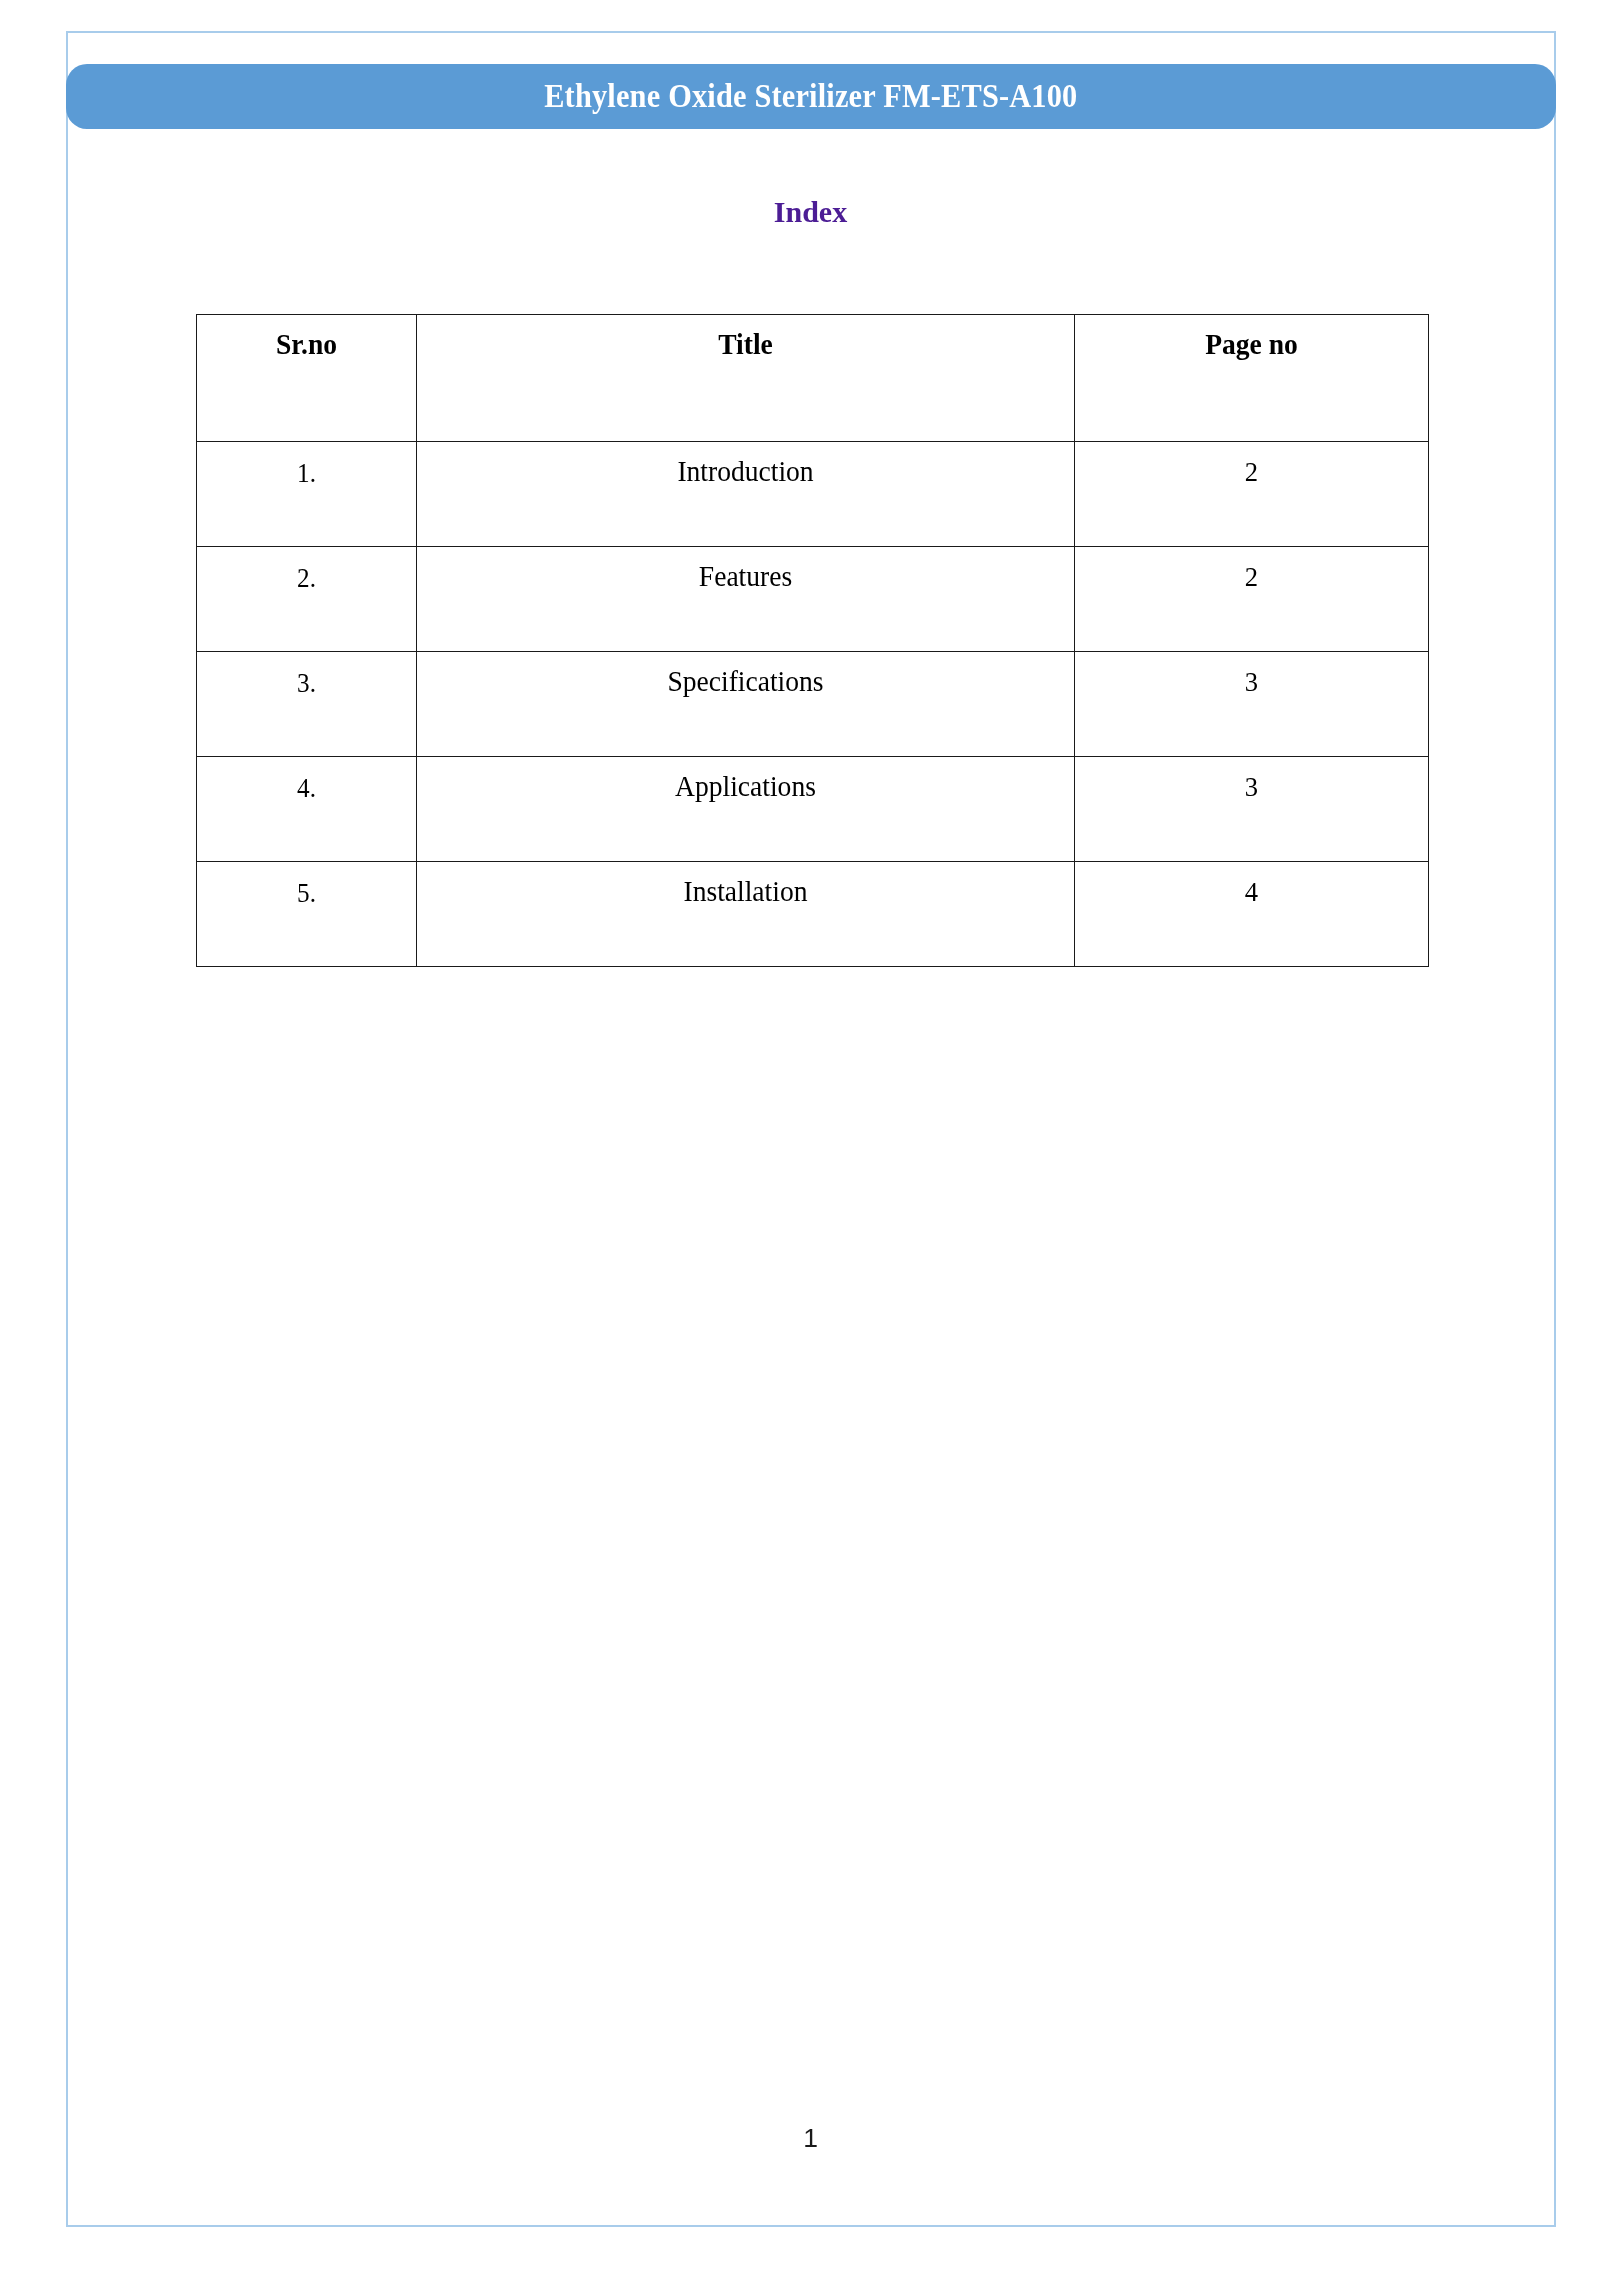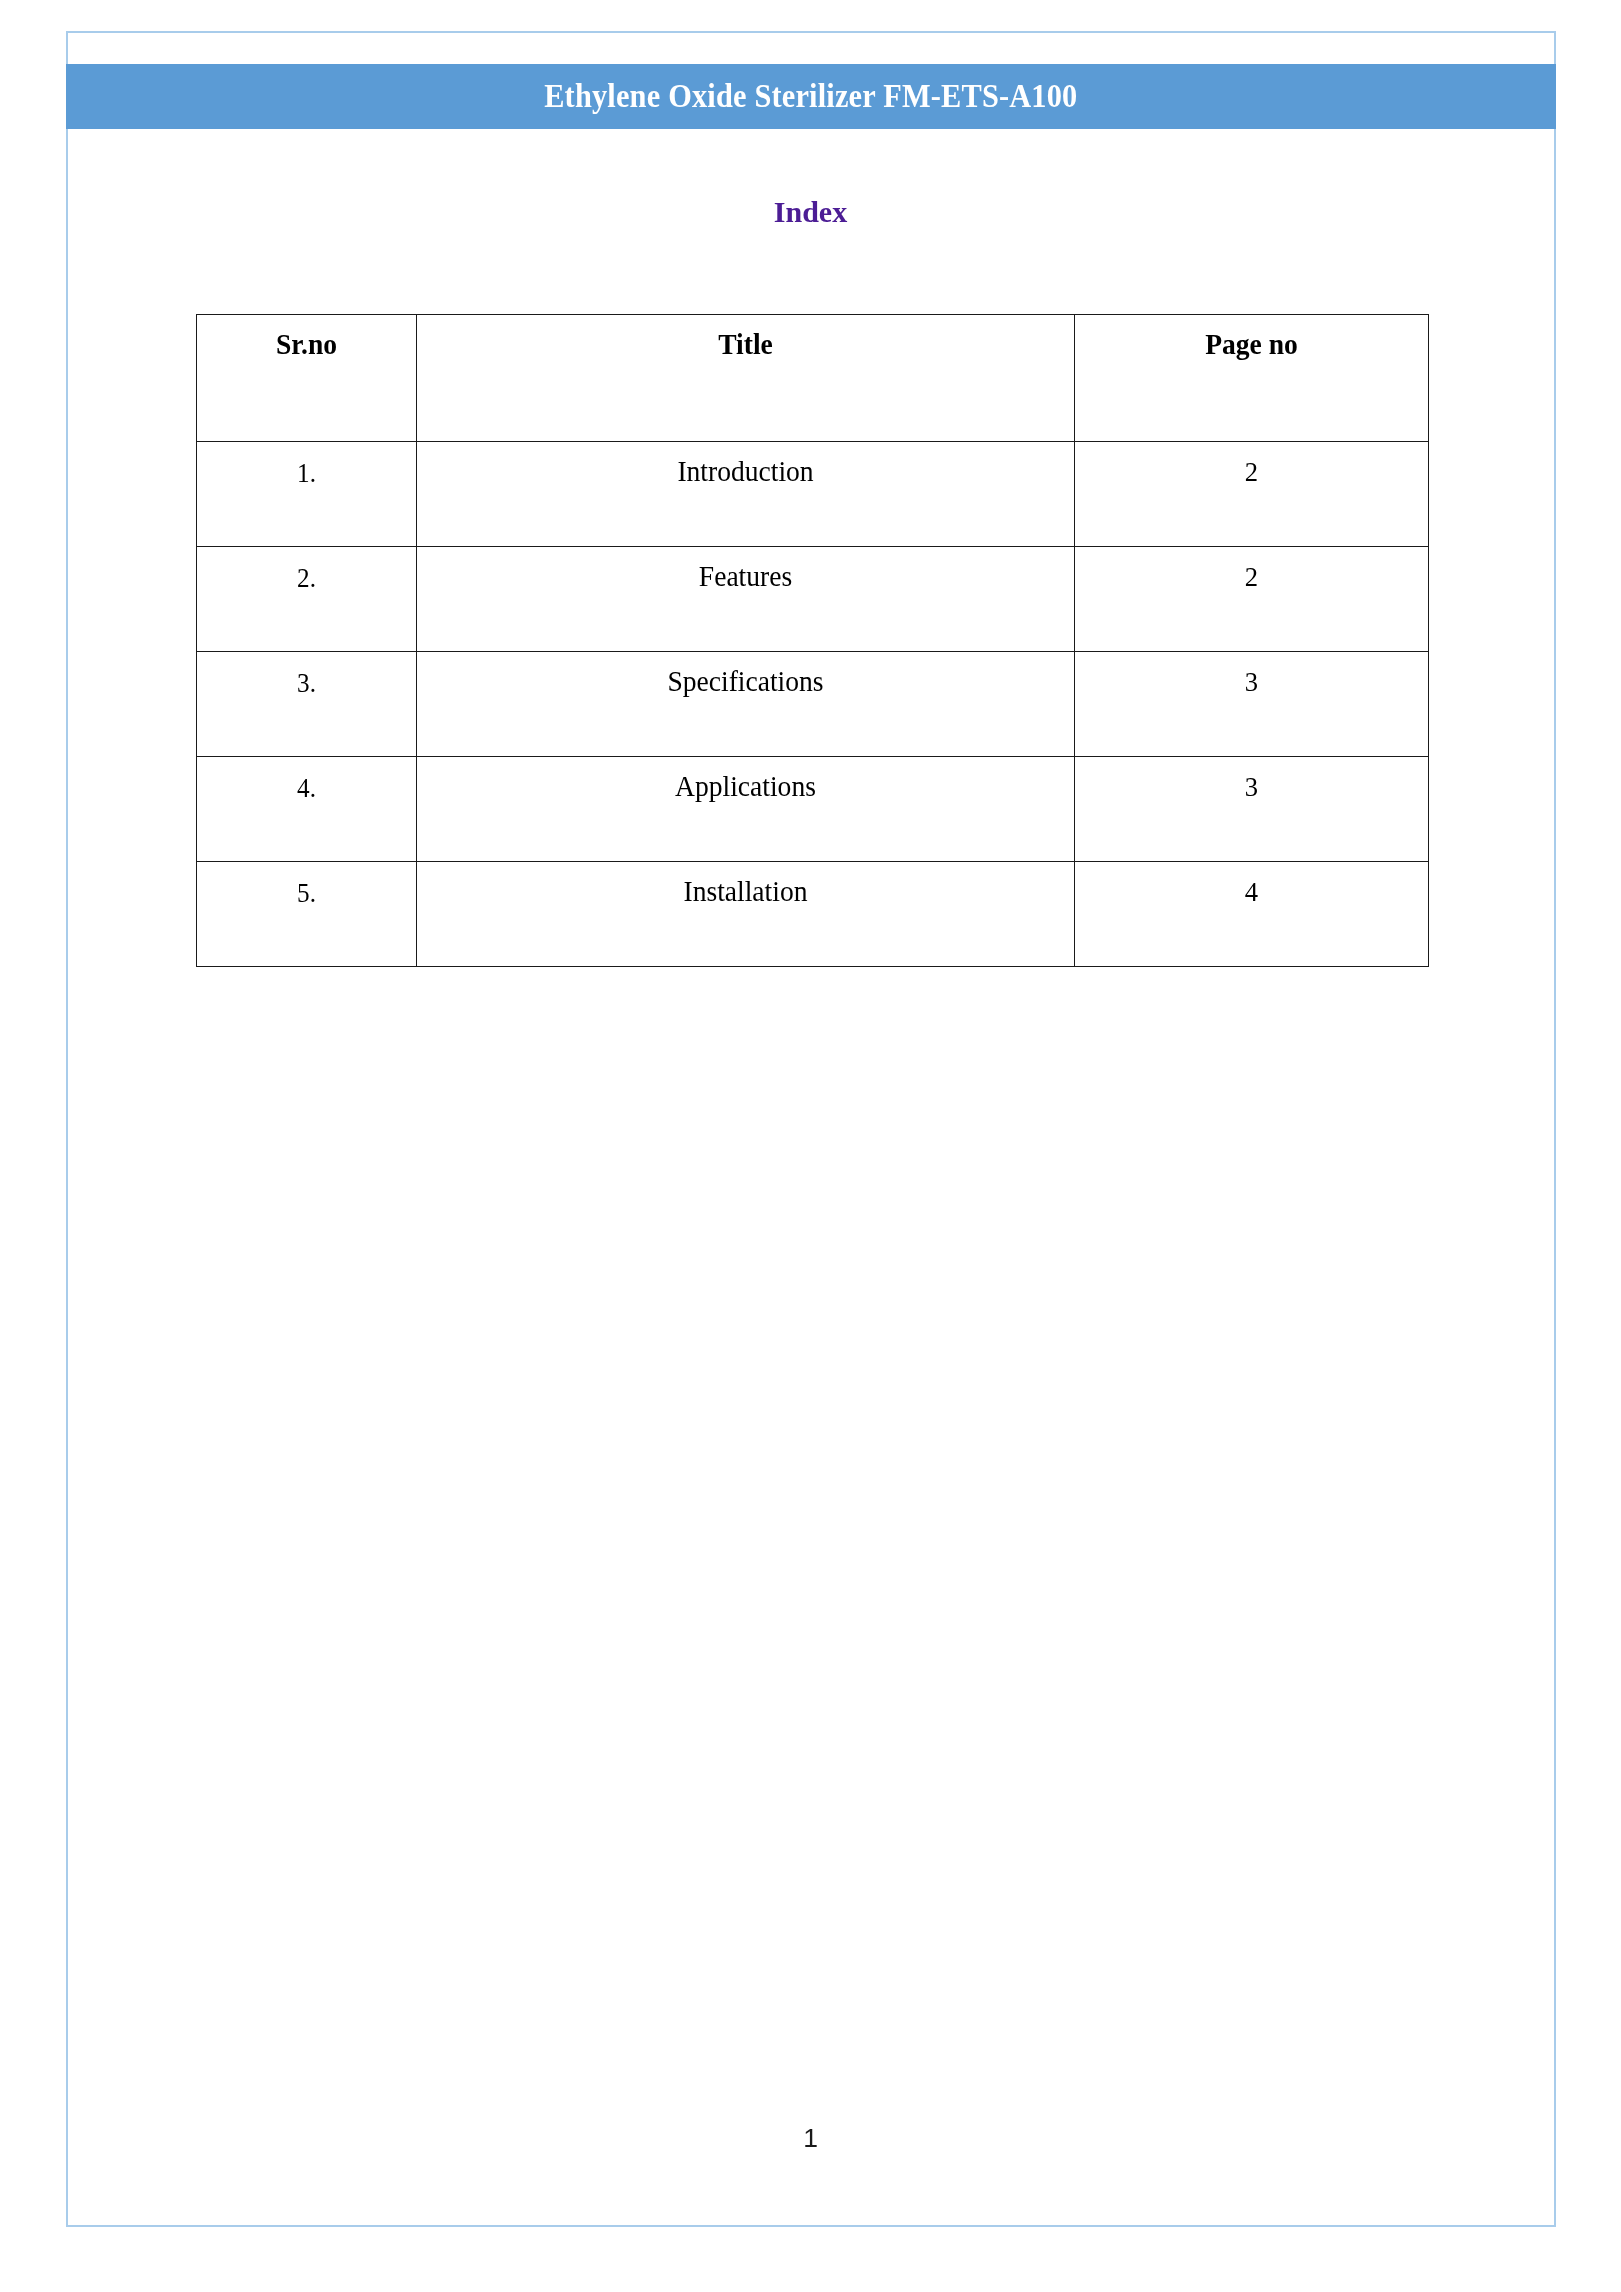--- a/index.html
+++ b/index.html
@@ -32,20 +32,21 @@
   .doc-banner {
     position: absolute;
     left: 66px;
     top: 64px;
     width: 1490px;
     height: 65px;
     background: #5b9bd5;
     display: flex;
     align-items: center;
     justify-content: center;
+    border-radius: 21px;
   }
   .doc-banner-title {
     color: #ffffff;
     font-family: "Liberation Serif", "DejaVu Serif", serif;
     font-weight: bold;
     font-size: 33px;
     letter-spacing: 0.2px;
     white-space: nowrap;
     line-height: 1;
     transform: scaleX(0.92);

